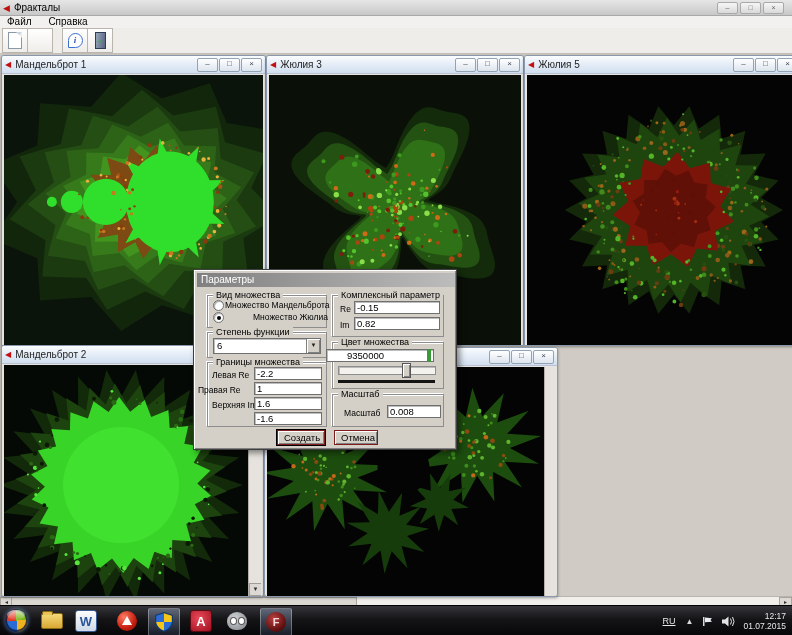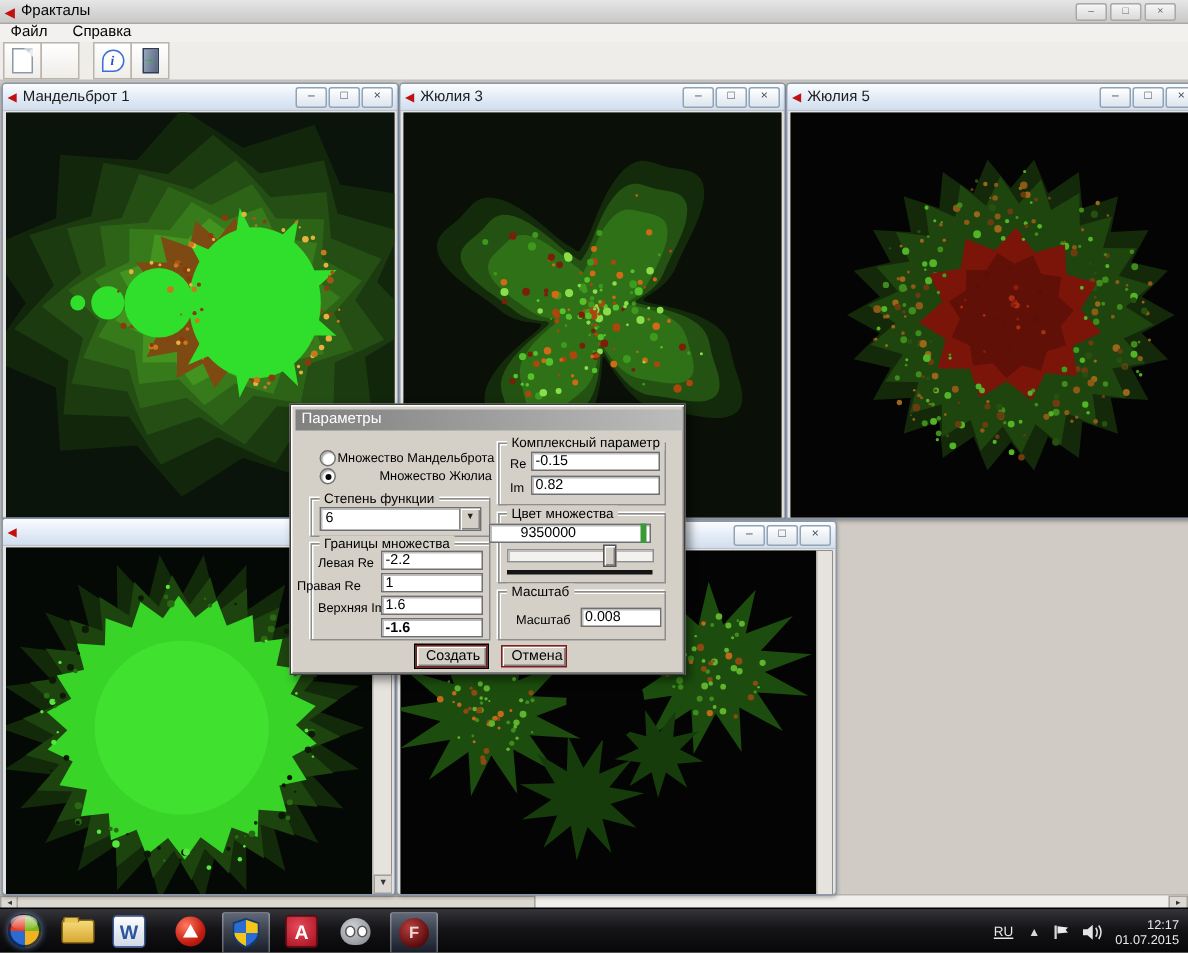--- a/index.html
+++ b/index.html
@@ -713,20 +713,21 @@
           <circle cx="159.8" cy="185.7" r="1.7" fill="#54b42a"></circle>
           <circle cx="182.6" cy="170.0" r="1.9" fill="#3f9c1e"></circle>
           <circle cx="125.4" cy="181.3" r="2.0" fill="#54b42a"></circle>
         </svg>
     </div>
   </div>
 
   <div class="cwin" style="left:1px;top:345px;width:261px;height:250px;border-radius:3px;">
     <div class="ctit">
       <span class="wicon">◀</span>
+      <span class="wtxt">Мандельброт 2</span>
     </div>
     <div class="cbody">
       <svg class="fract" style="right:13px;width:244px;" preserveAspectRatio="none" viewBox="0 0 244 231">
           <rect x="0" y="0" width="244" height="231" fill="#050905"></rect>
           <polygon points="238.9,120.1 208.8,130.7 235.4,147.9 203.5,151.3 225.0,174.0 193.2,170.1 208.3,197.0 178.4,186.0 186.3,215.6 160.1,198.0 160.3,228.6 139.2,205.6 131.8,235.3 117.1,208.1 102.4,235.3 95.0,205.6 73.9,228.6 74.2,198.0 47.9,215.6 55.8,186.0 26.0,197.0 41.1,170.1 9.3,174.0 30.7,151.3 -1.1,147.9 25.4,130.7 -4.7,120.1 25.4,109.5 -1.1,92.4 30.7,88.9 9.3,66.2 41.1,70.1 26.0,43.2 55.8,54.3 47.9,24.7 74.2,42.2 73.9,11.7 95.0,34.7 102.4,5.0 117.1,32.1 131.8,5.0 139.2,34.7 160.3,11.7 160.1,42.2 186.3,24.7 178.4,54.3 208.3,43.2 193.2,70.1 225.0,66.2 203.5,88.9 235.4,92.4 208.8,109.5" fill="#122a0a"></polygon>
           <polygon points="223.0,126.2 201.0,134.9 218.4,150.4 194.9,153.7 207.9,172.9 184.3,170.7 192.2,192.2 169.7,184.6 172.0,207.4 152.2,194.9 148.7,217.5 132.5,200.8 123.6,221.9 112.0,202.0 98.0,220.5 91.8,198.4 73.6,213.2 73.0,190.3 51.7,200.4 56.8,178.1 33.6,183.1 44.2,162.6 20.4,162.0 35.7,144.5 12.8,138.5 32.0,125.1 11.2,114.0 33.2,105.4 15.8,89.8 39.3,86.5 26.3,67.4 50.0,69.6 42.1,48.0 64.5,55.6 62.2,32.9 82.1,45.4 85.5,22.8 101.7,39.5 110.7,18.3 122.2,38.3 136.2,19.8 142.5,41.8 160.6,27.1 161.2,49.9 182.5,39.8 177.4,62.1 200.6,57.2 190.1,77.7 213.8,78.2 198.5,95.7 221.5,101.7 202.2,115.1" fill="#1d430e"></polygon>
           <polygon points="207.1,130.7 190.7,139.3 200.4,154.8 182.2,158.7 187.0,176.2 168.3,174.9 167.8,193.0 150.4,186.7 144.6,204.0 129.7,193.1 119.2,208.1 108.0,193.6 93.6,205.1 87.0,188.1 69.9,195.2 68.5,177.1 50.0,179.2 54.0,161.5 35.6,158.5 44.5,142.6 27.7,134.6 40.9,121.8 27.1,109.6 43.5,100.9 33.8,85.4 52.1,81.5 47.3,64.0 65.9,65.3 66.4,47.2 83.9,53.5 89.6,36.3 104.6,47.1 115.1,32.1 126.2,46.7 140.7,35.1 147.2,52.1 164.4,45.0 165.7,63.1 184.3,61.0 180.3,78.7 198.7,81.7 189.7,97.7 206.5,105.6 193.3,118.4" fill="#38d428"></polygon>
           <circle cx="117.11999999999999" cy="120.12" r="58" fill="#41e22f"></circle>
           <circle cx="166.5" cy="183.6" r="1.2" fill="#0b1a05"></circle>
           <circle cx="81.0" cy="191.1" r="0.8" fill="#0b1a05"></circle>
@@ -926,20 +927,23 @@
           <circle cx="225.5" cy="73.8" r="2.4" fill="#8b4a10"></circle>
           <circle cx="136.5" cy="100.76" r="26" fill="#040404"></circle>
         </svg>
       <div class="vscroll" style="width:10px;"></div>
     </div>
   </div>
 
   <div class="dlg">
     <div class="dtit">Параметры</div>
 
+    <div class="grp" style="left:13px;top:25px;width:118px;height:31px;">
+      <span class="glb">Вид множества</span>
+    </div>
     <span class="rad" style="left:19px;top:30px;"></span>
     <span class="lab" style="left:31px;top:30px;">Множество Мандельброта</span>
     <span class="rad sel" style="left:19px;top:42px;"></span>
     <span class="lab" style="left:31px;top:42px;padding-left:28px;">Множество Жюлиа</span>
 
     <div class="grp" style="left:13px;top:62px;width:118px;height:24px;">
       <span class="glb">Степень функции</span>
     </div>
     <div class="combo" style="left:19px;top:68px;width:106px;height:14px;">
       <span class="cbtxt">6</span>
@@ -949,21 +953,21 @@
     <div class="grp" style="left:13px;top:92px;width:118px;height:63px;">
       <span class="glb">Границы множества</span>
     </div>
     <span class="lab" style="left:18px;top:100px;">Левая Re</span>
     <input class="tb" style="left: 60px; top: 97px; width: 62px; height: 11px;" value="-2.2">
     <span class="lab" style="left:4px;top:115px;">Правая Re</span>
     <input class="tb" style="left: 60px; top: 112px; width: 62px; height: 11px;" value="1">
     <span class="lab" style="left:18px;top:130px;">Верхняя Im</span>
     <input class="tb" style="left: 60px; top: 127px; width: 62px; height: 11px;" value="1.6">
     <span class="lab" style="left:18px;top:145px;margin-left:48px;">Нижняя Im</span>
-    <input class="tb" style="left: 60px; top: 142px; width: 62px; height: 11px; font-weight: bold;" value="-1.6">
+    <input class="tb" style="left: 60px; top: 142px; width: 62px; height: 11px;" value="-1.6">
 
     <div class="grp" style="left:138px;top:25px;width:110px;height:40px;">
       <span class="glb">Комплексный параметр</span>
     </div>
     <span class="lab" style="left:146px;top:34px;">Re</span>
     <input class="tb" style="left: 160px; top: 31px; width: 80px; height: 11px;" value="-0.15">
     <span class="lab" style="left:146px;top:50px;">Im</span>
     <input class="tb" style="left: 160px; top: 47px; width: 80px; height: 11px;" value="0.82">
 
     <div class="grp" style="left:138px;top:72px;width:110px;height:45px;">

